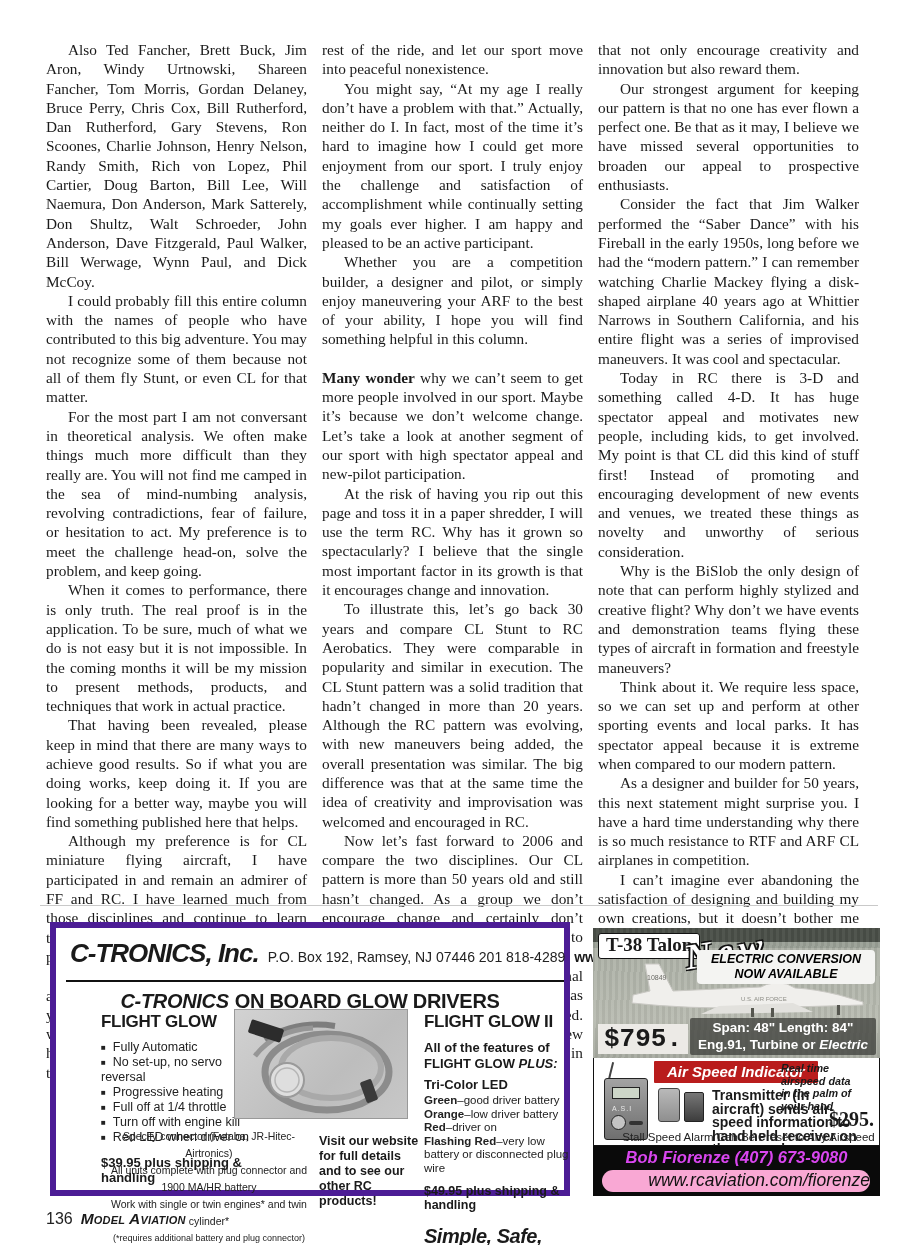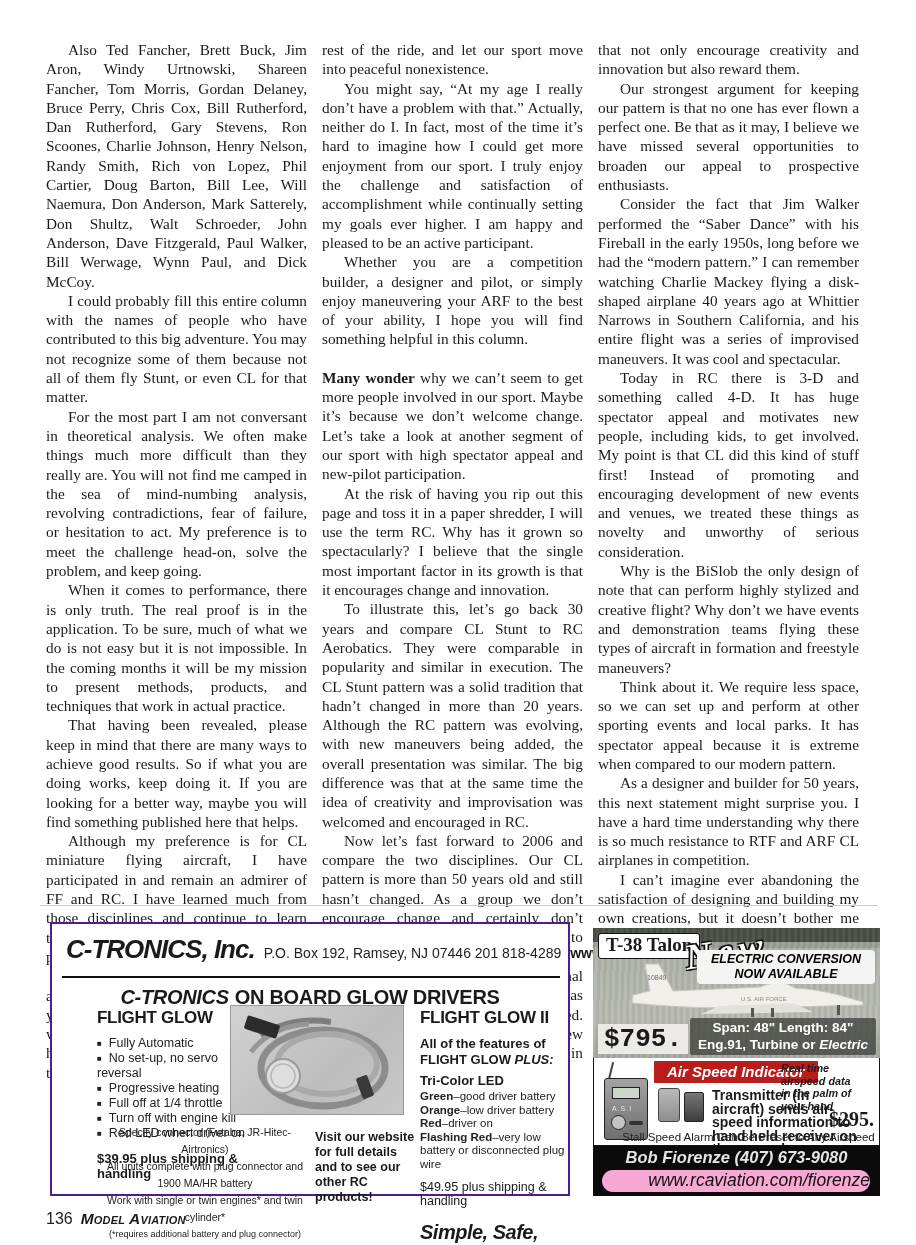--- a/index.html
+++ b/index.html
@@ -12,42 +12,42 @@
   .article { position: absolute; left: 46px; top: 40px; display: flex; gap: 15px; }
   .col { width: 261px; font-size: 15.3px; line-height: 19.3px; text-align: justify; }
   .para { text-indent: 22px; }
   .para.noindent { text-indent: 0; }
   .para.gap { margin-top: 19px; }
   .para b { font-weight: bold; }
   
   .sep { position: absolute; left: 40px; top: 905px; width: 838px; height: 0; border-top: 1px solid #c9c9c9; }
   
   .ct-ad { position: absolute; left: 50px; top: 922px; width: 520px; height: 274px;
-    border: 2px solid #4c1d95; font-family: "Liberation Sans", sans-serif; background:#fff; }
+    border: 6px solid #4c1d95; font-family: "Liberation Sans", sans-serif; background:#fff; }
   .ct-head { position: absolute; left: 14px; top: 10px; width: 492px; display: flex; align-items: baseline; gap: 9px; white-space: nowrap; }
   .ct-logo { font-size: 26px; font-weight: bold; font-style: italic; letter-spacing: -1px; }
   .ct-addr { font-size: 14px; color: #222; }
   .ct-web { font-size: 14px; font-weight: bold; }
   .ct-rule { position: absolute; left: 10px; top: 52px; width: 498px; border-top: 2.5px solid #111; }
   .ct-title { position: absolute; left: 0; top: 62px; width: 100%; text-align: center; font-size: 20px; font-weight: bold; letter-spacing: -0.3px; }
   .ct-title .it { font-style: italic; margin-right: 6px; }
   .ct-fg { position: absolute; left: 45px; top: 84px; width: 165px; }
   .ct-fg-h, .ct-fg2-h { font-size: 17px; font-weight: bold; letter-spacing: -0.3px; margin-bottom: 8px; }
   .ct-bullets div { font-size: 12.5px; line-height: 15px; color:#222; }
   .ct-bullets div::before { content: "■"; font-size: 8px; vertical-align: 1px; margin-right: 7px; }
   .ct-price { margin-top: 10px; font-size: 13px; font-weight: bold; }
   .ct-photo { position: absolute; left: 178px; top: 81px; width: 174px; height: 110px;
     background: linear-gradient(135deg,#d2d2d2,#bdbdbd 60%,#c8c8c8); border: 1px solid #999; }
   .ct-fg2 { position: absolute; left: 368px; top: 84px; width: 148px; }
   .ct-fg2 .sub { font-size: 13px; line-height: 15.5px; font-weight: bold; }
   .ct-fg2 .sub .it { font-style: italic; }
   .ct-tri { font-size: 13px; font-weight: bold; margin: 6px 0 2px; }
   .ct-led div { font-size: 11.5px; line-height: 13.5px; color:#222; }
   .ct-led b { font-weight: bold; }
-  .ct-price2 { margin-top: 9px; font-size: 12.5px; font-weight: normal; }
+  .ct-price2 { margin-top: 9px; font-size: 12.5px; font-weight: bold; }
   .ct-slogan { margin-top: 13px; font-size: 20px; font-weight: bold; font-style: italic; letter-spacing: -0.5px; }
   .ct-specify { position: absolute; left: 45px; top: 200px; width: 216px; font-size: 10.5px; line-height: 17px; color: #222; text-align: center; }
   .ct-note { font-size: 9px; }
   .ct-dealer { font-weight: bold; font-size: 11px; }
   .ct-visit { position: absolute; left: 263px; top: 206px; width: 110px; }
   .ct-visit div { font-size: 12.5px; line-height: 15px; font-weight: bold; }
   
   .t38-ad { position: absolute; left: 593px; top: 928px; width: 287px; height: 268px;
     font-family: "Liberation Sans", sans-serif; }
   .t38-photo { position: relative; width: 287px; height: 130px; overflow: hidden;
@@ -80,21 +80,21 @@
   .asi-mod1 { position: absolute; left: 64px; top: 30px; width: 22px; height: 34px; background: linear-gradient(#b9b9b9,#8f8f8f); border: 1px solid #444; border-radius: 3px; }
   .asi-mod2 { position: absolute; left: 90px; top: 34px; width: 20px; height: 30px; background: linear-gradient(#777,#3d3d3d); border: 1px solid #222; border-radius: 2px; }
   .asi-pill { position: absolute; left: 60px; top: 3px; background: #b91c1c; color: #fff; border-radius: 1px;
     padding: 2px 13px 3px; font-size: 15px; font-weight: bold; font-style: italic; white-space: nowrap; }
   .asi-realtime { position: absolute; right: 3px; top: 4px; width: 95px; font-size: 10.8px; line-height: 12.5px;
     font-weight: bold; font-style: italic; text-align: left; }
   .asi-tx { position: absolute; left: 118px; top: 31px; width: 148px; font-size: 14px; line-height: 13.5px; font-weight: bold; }
   .asi-price { position: absolute; right: 5px; top: 50px; font-family: "Liberation Serif", serif; font-weight: bold; font-size: 20px; }
   .asi-stall { position: absolute; left: 12px; bottom: 2px; width: 100%; text-align: center; font-size: 11.5px; color: #222; }
   .t38-black { position: relative; width: 287px; height: 50px; background: #0a0a0a; }
-  .t38-contact { position: absolute; top: 2px; width: 100%; text-align: center; color: #e5e5e5;
+  .t38-contact { position: absolute; top: 2px; width: 100%; text-align: center; color: #d946ef;
     font-weight: bold; font-style: italic; font-size: 16.5px; }
   .t38-urlpill { position: absolute; left: 9px; top: 24px; width: 268px; height: 22px; background: #f9a8d4;
     border-radius: 12px; text-align: right; font-style: italic; font-size: 17.5px; line-height: 21px; color: #111; }
   
   .footer { position: absolute; left: 46px; top: 1210px; display: flex; align-items: baseline; gap: 8px; }
   .pageno { font-family: "Liberation Sans", sans-serif; font-size: 16px; color: #222; }
   .mag { font-family: "Liberation Sans", sans-serif; font-weight: bold; font-style: italic;
     font-variant: small-caps; font-size: 15.5px; letter-spacing: 0.2px; }
 </style>
 </head>

